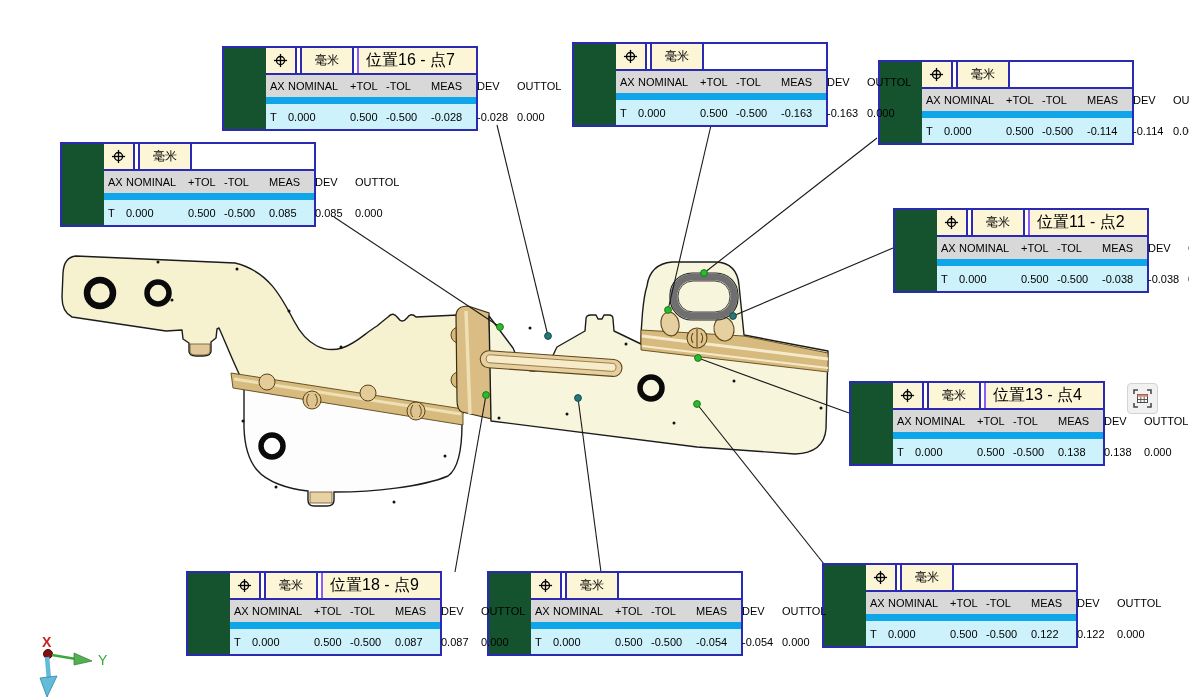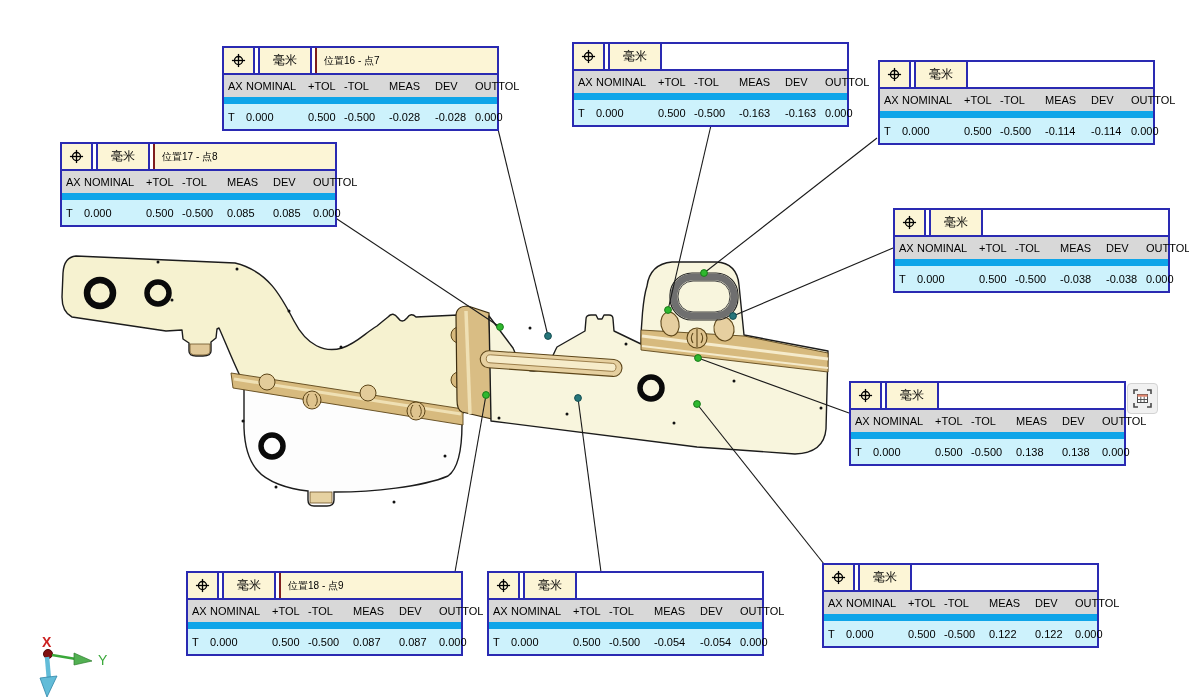--- a/index.html
+++ b/index.html
@@ -1,28 +1,28 @@
 <!DOCTYPE html>
 <html><head>
 <meta charset="utf-8">
 <style>
   html,body{margin:0;padding:0;background:#fff;}
   .stage{position:relative;width:1189px;height:698px;background:#ffffff;overflow:hidden;
          font-family:"Liberation Sans",sans-serif;color:#000;}
   svg.scene{position:absolute;left:0;top:0;}
 
   
-  .callout{position:absolute;width:277px;border:2px solid #2a2ab2;background:#14532d;
-           box-sizing:border-box;font-size:11px;z-index:2;}
+  .callout{position:absolute;width:256px;border:2px solid #2a2ab2;background:#14532d;
+           box-sizing:border-box;font-size:11px;z-index:2;padding-left:42px;}
   .trow{display:flex;height:25px;background:#fff;border-bottom:2px solid #2a2ab2;}
   .tcell{background:#fcf5d6;display:flex;align-items:center;}
   .icon-cell{width:29px;justify-content:center;border-right:2px solid #2a2ab2;}
   .unit-cell{width:50px;justify-content:center;margin-left:3px;
              border-left:2px solid #2a2ab2;border-right:2px solid #2a2ab2;font-size:12px;}
-  .title-cell{flex:1;margin-left:3px;border-left:2px solid #7f1d1d;padding-left:7px;font-size:10px;}
+  .title-cell{flex:1;margin-left:3px;border-left:2px solid #8b5cf6;padding-left:7px;font-size:16px;}
   .grid-row{display:grid;grid-template-columns:18px 62px 36px 45px 46px 40px auto;
             padding-left:4px;align-items:center;}
   .hrow{height:22px;background:#d8d8d8;border-bottom:7px solid #0ea5e9;font-size:11px;}
   .vrow{height:25px;background:#cdf2fc;}
 
   
   .tool-btn{position:absolute;left:1127px;top:383px;width:29px;height:29px;background:#f1f1f1;
             border:1px solid #d3d3d3;border-radius:4px;display:flex;align-items:center;
             justify-content:center;z-index:2;cursor:pointer;}
 </style>
@@ -193,20 +193,21 @@
     <div class="tcell icon-cell">
           <svg width="15" height="15" viewBox="0 0 16 16">
             <g fill="none" stroke="#000" stroke-width="1.4">
               <line x1="8" y1="1" x2="8" y2="15"></line>
               <line x1="1" y1="8" x2="15" y2="8"></line>
               <circle cx="8" cy="8" r="4.3"></circle>
             </g>
           </svg>
         </div>
     <div class="tcell unit-cell">毫米</div>
+    <div class="tcell title-cell">位置11 - 点2</div>
   </div>
   <div class="grid-row hrow">
     <span>AX</span>
         <span>NOMINAL</span>
         <span>+TOL</span>
         <span>-TOL</span>
         <span>MEAS</span>
         <span>DEV</span>
         <span>OUTTOL</span>
   </div>
@@ -259,20 +260,21 @@
     <div class="tcell icon-cell">
           <svg width="15" height="15" viewBox="0 0 16 16">
             <g fill="none" stroke="#000" stroke-width="1.4">
               <line x1="8" y1="1" x2="8" y2="15"></line>
               <line x1="1" y1="8" x2="15" y2="8"></line>
               <circle cx="8" cy="8" r="4.3"></circle>
             </g>
           </svg>
         </div>
     <div class="tcell unit-cell">毫米</div>
+    <div class="tcell title-cell">位置13 - 点4</div>
   </div>
   <div class="grid-row hrow">
     <span>AX</span>
         <span>NOMINAL</span>
         <span>+TOL</span>
         <span>-TOL</span>
         <span>MEAS</span>
         <span>DEV</span>
         <span>OUTTOL</span>
   </div>
@@ -392,21 +394,20 @@
     <div class="tcell icon-cell">
           <svg width="15" height="15" viewBox="0 0 16 16">
             <g fill="none" stroke="#000" stroke-width="1.4">
               <line x1="8" y1="1" x2="8" y2="15"></line>
               <line x1="1" y1="8" x2="15" y2="8"></line>
               <circle cx="8" cy="8" r="4.3"></circle>
             </g>
           </svg>
         </div>
     <div class="tcell unit-cell">毫米</div>
-    <div class="tcell title-cell">位置17 - 点8</div>
   </div>
   <div class="grid-row hrow">
     <span>AX</span>
         <span>NOMINAL</span>
         <span>+TOL</span>
         <span>-TOL</span>
         <span>MEAS</span>
         <span>DEV</span>
         <span>OUTTOL</span>
   </div>

